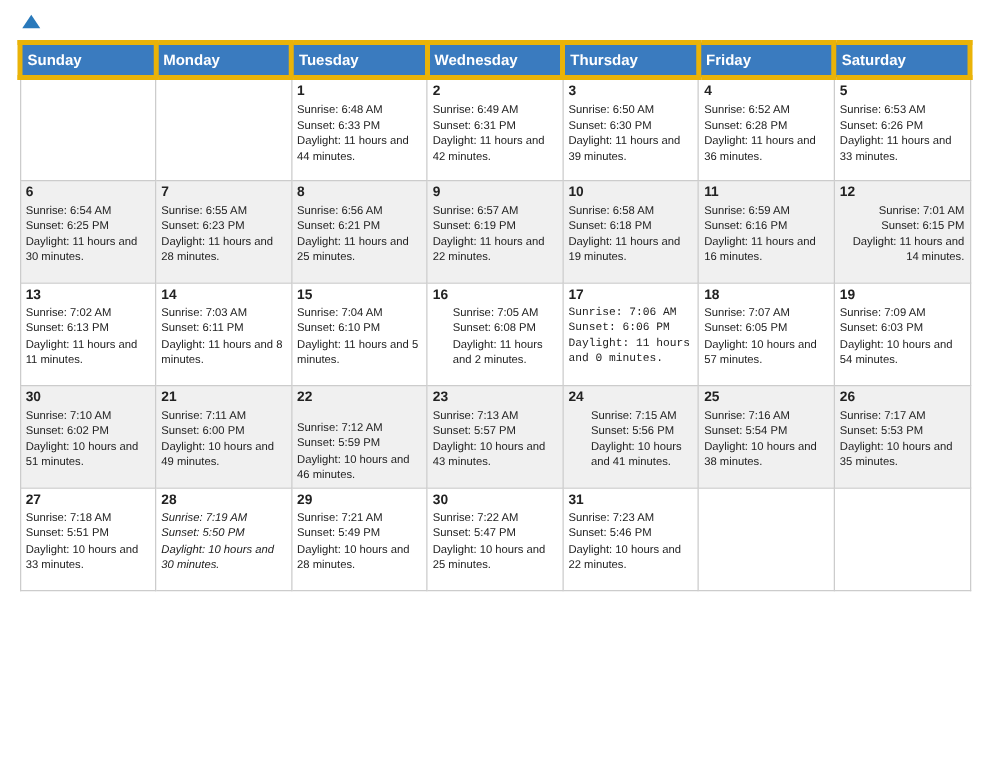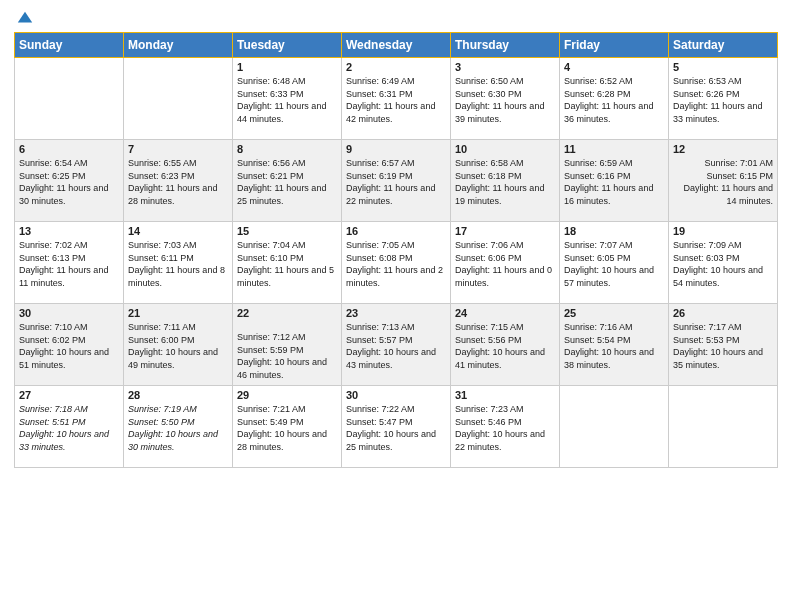--- a/index.html
+++ b/index.html
@@ -59,21 +59,21 @@
     }
     thead tr {
       background-color: #3a7bbf;
     }
     thead th {
       color: #fff;
       font-size: 12px;
       font-weight: bold;
       padding: 5px 4px;
       text-align: left;
-      border: 1px solid #eab308;
+      border: 4px solid #eab308;
     }
     tbody td {
       vertical-align: top;
       border: 1px solid #ccc;
       padding: 3px 4px;
       font-size: 9.5px;
       color: #222;
       height: 82px;
     }
     tbody tr:nth-child(even) td {
@@ -220,27 +220,27 @@
 Daylight: 11 hours and 8 minutes.</div>
           </td>
           <td>
             <div class="day-number">15</div>
             <div class="day-info" style="white-space: pre-line;">Sunrise: 7:04 AM
 Sunset: 6:10 PM
 Daylight: 11 hours and 5 minutes.</div>
           </td>
           <td>
             <div class="day-number">16</div>
-            <div class="day-info" style="white-space: pre-line;">Sunrise: 7:05 AM
+            <div class="day-info" style="white-space: pre-line; margin-left: 16px;">Sunrise: 7:05 AM
 Sunset: 6:08 PM
 Daylight: 11 hours and 2 minutes.</div>
           </td>
           <td>
             <div class="day-number">17</div>
-            <div class="day-info" style="white-space: pre-line;">Sunrise: 7:06 AM
+            <div class="day-info" style="white-space: pre-line; font-family: Liberation Mono, monospace;">Sunrise: 7:06 AM
 Sunset: 6:06 PM
 Daylight: 11 hours and 0 minutes.</div>
           </td>
           <td>
             <div class="day-number">18</div>
             <div class="day-info" style="white-space: pre-line;">Sunrise: 7:07 AM
 Sunset: 6:05 PM
 Daylight: 10 hours and 57 minutes.</div>
           </td>
           <td>
@@ -270,41 +270,41 @@
 Daylight: 10 hours and 46 minutes.</div>
           </td>
           <td>
             <div class="day-number">23</div>
             <div class="day-info" style="white-space: pre-line;">Sunrise: 7:13 AM
 Sunset: 5:57 PM
 Daylight: 10 hours and 43 minutes.</div>
           </td>
           <td>
             <div class="day-number">24</div>
-            <div class="day-info" style="white-space: pre-line;">Sunrise: 7:15 AM
+            <div class="day-info" style="white-space: pre-line; margin-left: 18px;">Sunrise: 7:15 AM
 Sunset: 5:56 PM
 Daylight: 10 hours and 41 minutes.</div>
           </td>
           <td>
             <div class="day-number">25</div>
             <div class="day-info" style="white-space: pre-line;">Sunrise: 7:16 AM
 Sunset: 5:54 PM
 Daylight: 10 hours and 38 minutes.</div>
           </td>
           <td>
             <div class="day-number">26</div>
             <div class="day-info" style="white-space: pre-line;">Sunrise: 7:17 AM
 Sunset: 5:53 PM
 Daylight: 10 hours and 35 minutes.</div>
           </td>
         </tr>
         <tr>
           <td>
             <div class="day-number">27</div>
-            <div class="day-info" style="white-space: pre-line; font-style: italic;">Sunrise: 7:18 AM
+            <div class="day-info" style="white-space: pre-line;">Sunrise: 7:18 AM
 Sunset: 5:51 PM
 Daylight: 10 hours and 33 minutes.</div>
           </td>
           <td>
             <div class="day-number">28</div>
             <div class="day-info" style="white-space: pre-line; font-style: italic;">Sunrise: 7:19 AM
 Sunset: 5:50 PM
 Daylight: 10 hours and 30 minutes.</div>
           </td>
           <td>

